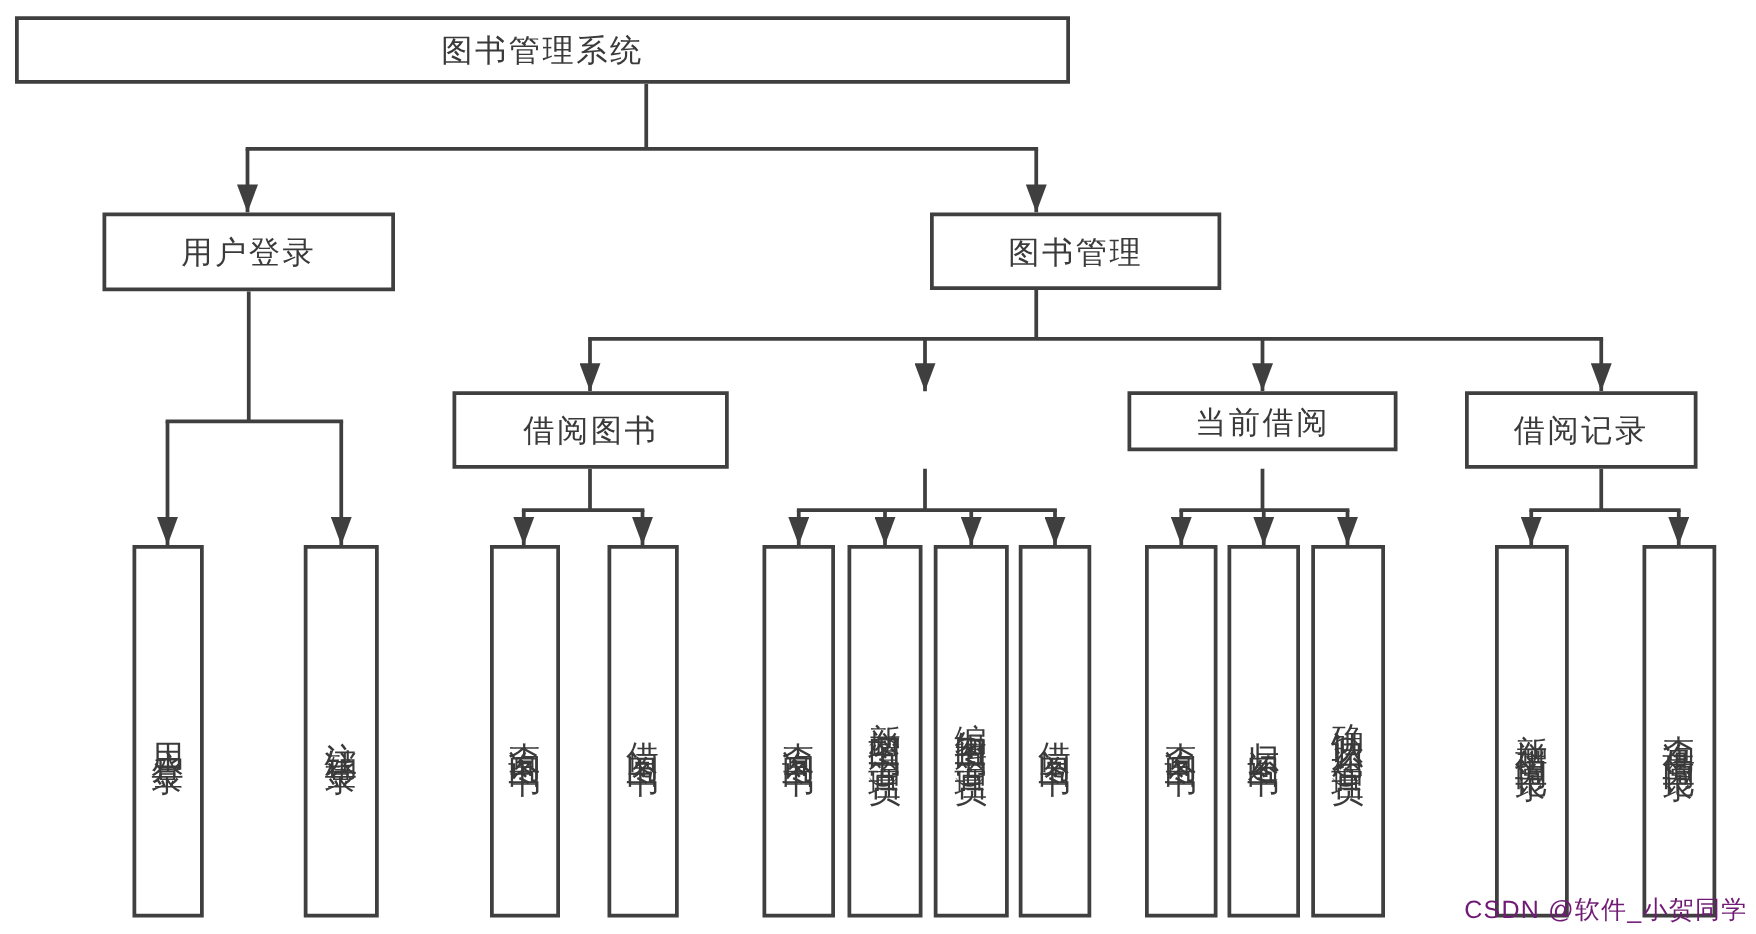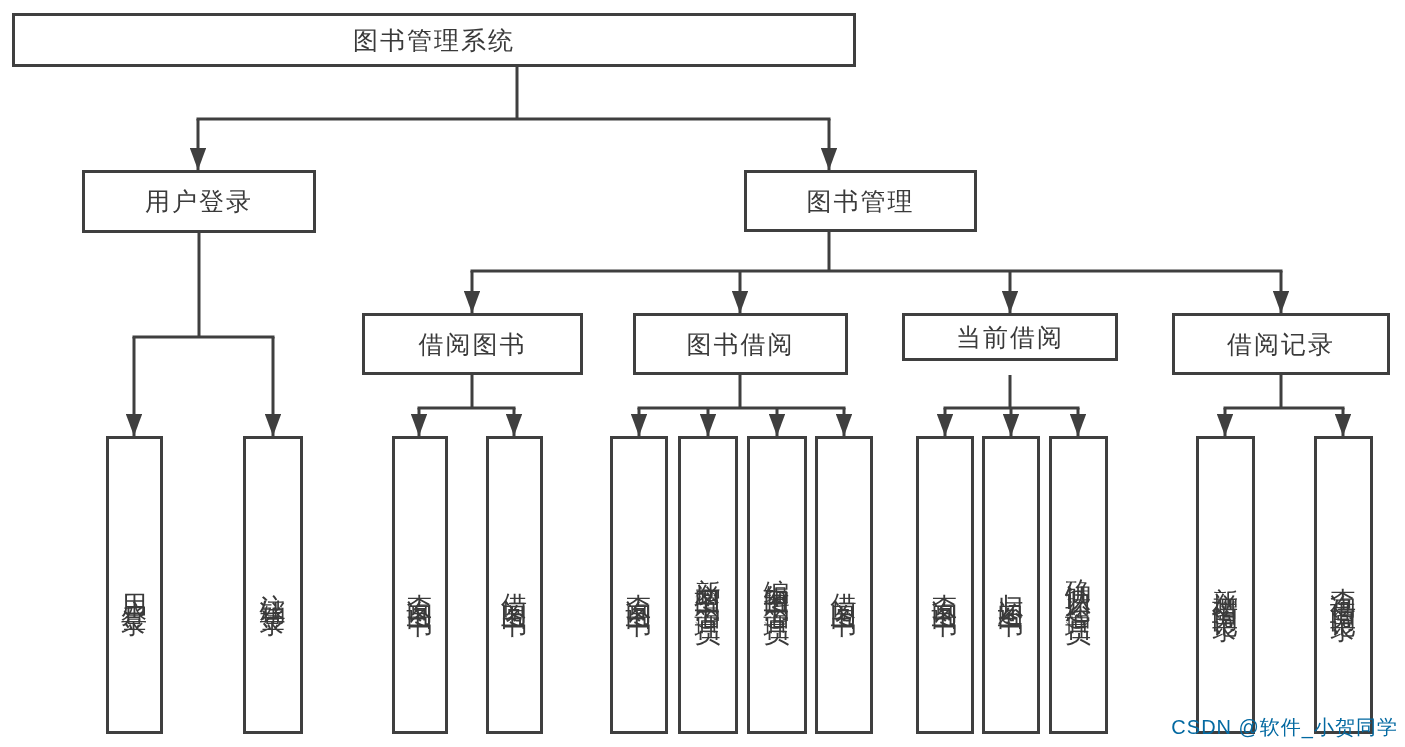--- a/index.html
+++ b/index.html
@@ -44,21 +44,21 @@
     line-height: 1;
     letter-spacing: 6px;
     white-space: nowrap;
   }
   .watermark {
     position: absolute;
     right: 7px;
     top: 714px;
     font-size: 20px;
     letter-spacing: 1px;
-    color: #0369a1;
+    color: #701a75;
     z-index: 5;
     white-space: nowrap;
   }
 </style>
 </head>
 <body>
 
 <div class="canvas">
 
   <svg class="connectors" width="1405" height="747" viewBox="0 0 1405 747">
@@ -132,27 +132,24 @@
   <div class="box hbox" style="left:82px; top:170px; width:234px; height:63px;">
     <span>用户登录</span>
   </div>
   <div class="box hbox" style="left:712px; top:170px; width:233px; height:62px;margin-left:32px;">
     <span>图书管理</span>
   </div>
 
   <div class="box hbox" style="left:362px; top:313px; width:221px; height:62px;">
     <span>借阅图书</span>
   </div>
-  <div class="box hbox" style="left:633px; top:313px; width:215px; height:62px;">
-    <span>图书借阅</span>
-  </div>
   <div class="box hbox" style="left:902px; top:313px; width:216px; height:48px;">
     <span>当前借阅</span>
   </div>
-  <div class="box hbox" style="left:1172px; top:313px; width:218px; height:62px;text-align:right;">
+  <div class="box hbox" style="left:1172px; top:313px; width:186px; height:62px;text-align:right;">
     <span>借阅记录</span>
   </div>
 
   <div class="box" style="left:106px; top:436px; width:57px; height:298px;">
     <span class="vtext">用户登录</span>
   </div>
   <div class="box" style="left:243px; top:436px; width:60px; height:298px;">
     <span class="vtext">注销登录</span>
   </div>
 

